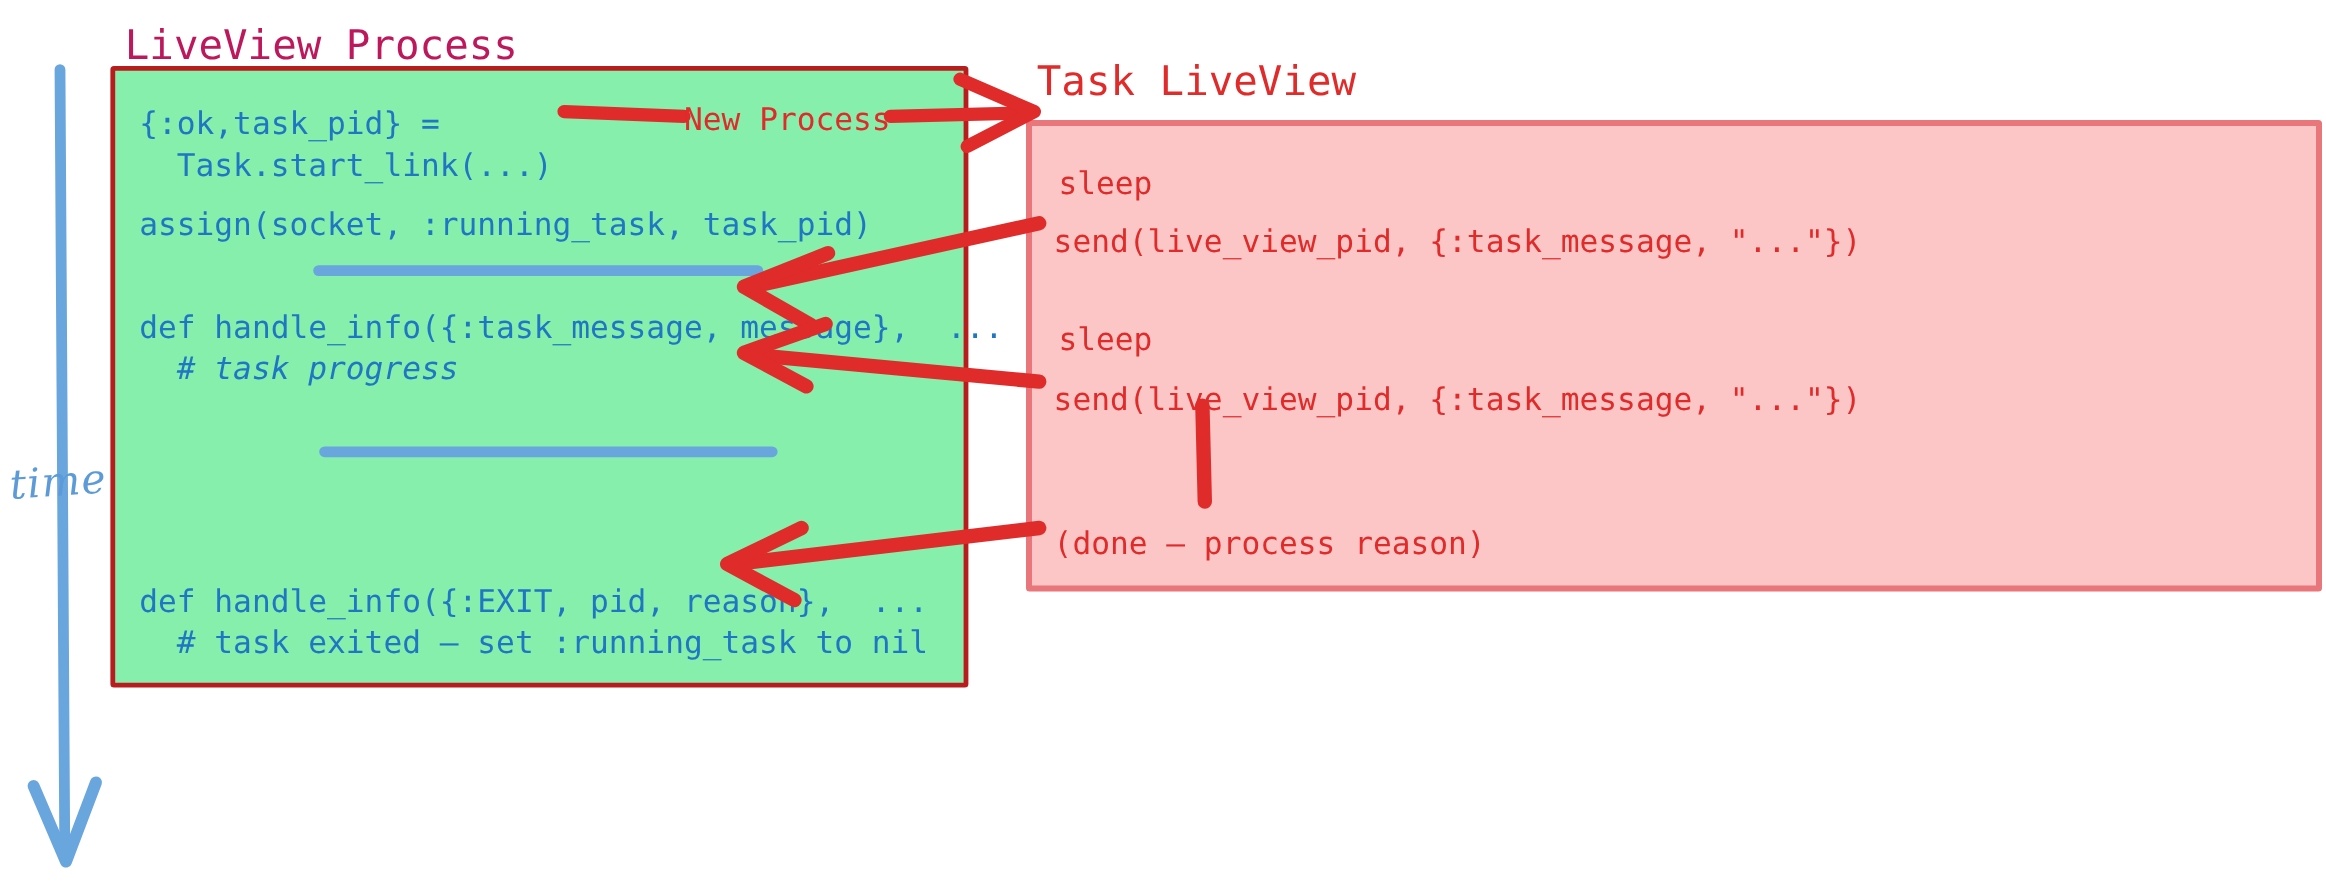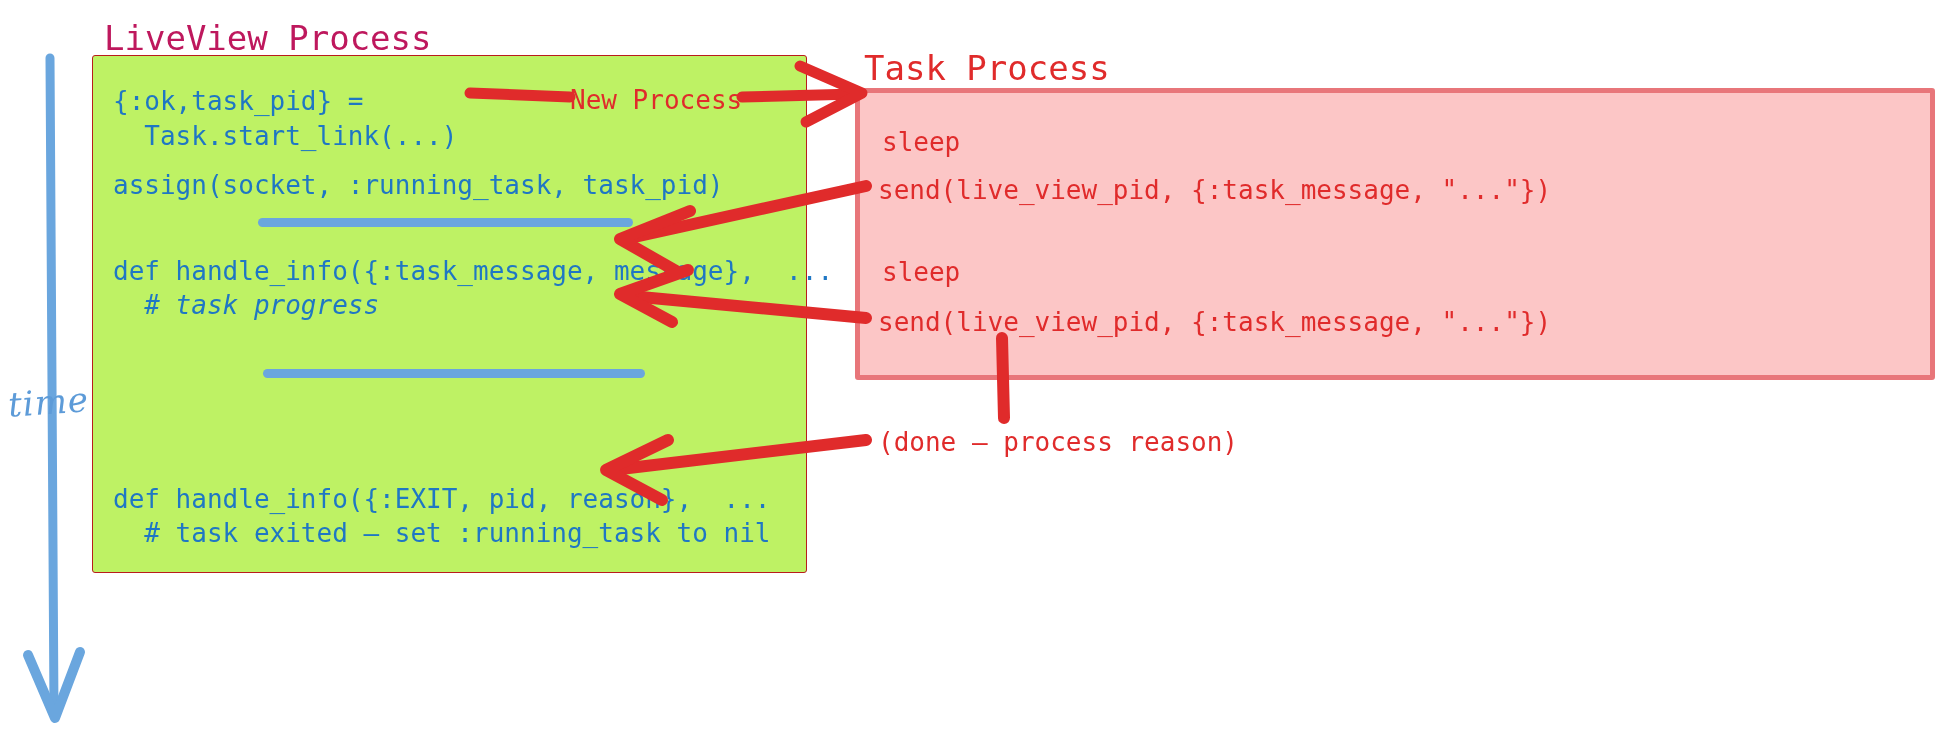--- a/index.html
+++ b/index.html
@@ -40,40 +40,40 @@
   .proc-box {
     position: absolute;
     box-sizing: border-box;
   }
 
   #liveview-box {
     left: 92px;
     top: 55px;
     width: 715px;
     height: 518px;
-    background: #bef264;
-    border: 1px solid #b91c1c;
+    background: #86efac;
+    border: 4px solid #b91c1c;
     border-radius: 3px;
     padding-left: 16px;
   }
   #liveview-title {
     position: absolute;
     left: 104px;
     top: 18px;
     font-size: 34px;
     color: #be185d;
     letter-spacing: 0px;
     white-space: nowrap;
   }
 
   #task-box {
     left: 855px;
-    top: 88px;
+    top: 100px;
     width: 1080px;
-    height: 292px;
+    height: 393px;
     background: #fcc6c6;
     border: 5px solid #e8767a;
     border-radius: 3px;
   }
   #task-title {
     position: absolute;
     left: 864px;
     top: 48px;
     font-size: 34px;
     color: #e02b2b;
@@ -140,21 +140,21 @@
 
   <div class="code-line blue-code" style="left:20px; top:198px;">def handle_info({:task_message, message},  ...</div>
   <div class="code-line blue-code" style="left:20px; top:232px;font-style:italic;">  # task progress</div>
 
   <div class="sep-rule" style="left:170px; top:313px; width:382px;"></div>
 
   <div class="code-line blue-code" style="left:20px; top:426px;">def handle_info({:EXIT, pid, reason},  ...</div>
   <div class="code-line blue-code" style="left:20px; top:460px;">  # task exited – set :running_task to nil</div>
 </div>
 
-<div id="task-title">Task Process</div>
+<div id="task-title">Task LiveView</div>
 
 <div id="task-box" class="proc-box">
   <div class="code-line red-code" style="left:22px; top:32px;">sleep</div>
   <div class="code-line red-code" style="left:18px; top:80px;">send(live_view_pid, {:task_message, "..."})</div>
   <div class="code-line red-code" style="left:22px; top:162px;">sleep</div>
   <div class="code-line red-code" style="left:18px; top:212px;">send(live_view_pid, {:task_message, "..."})</div>
   <div class="code-line red-code" style="left:18px; top:332px;">(done – process reason)</div>
 </div>
 
 <svg id="arrow-layer" viewBox="0 0 1938 745" xmlns="http://www.w3.org/2000/svg">

